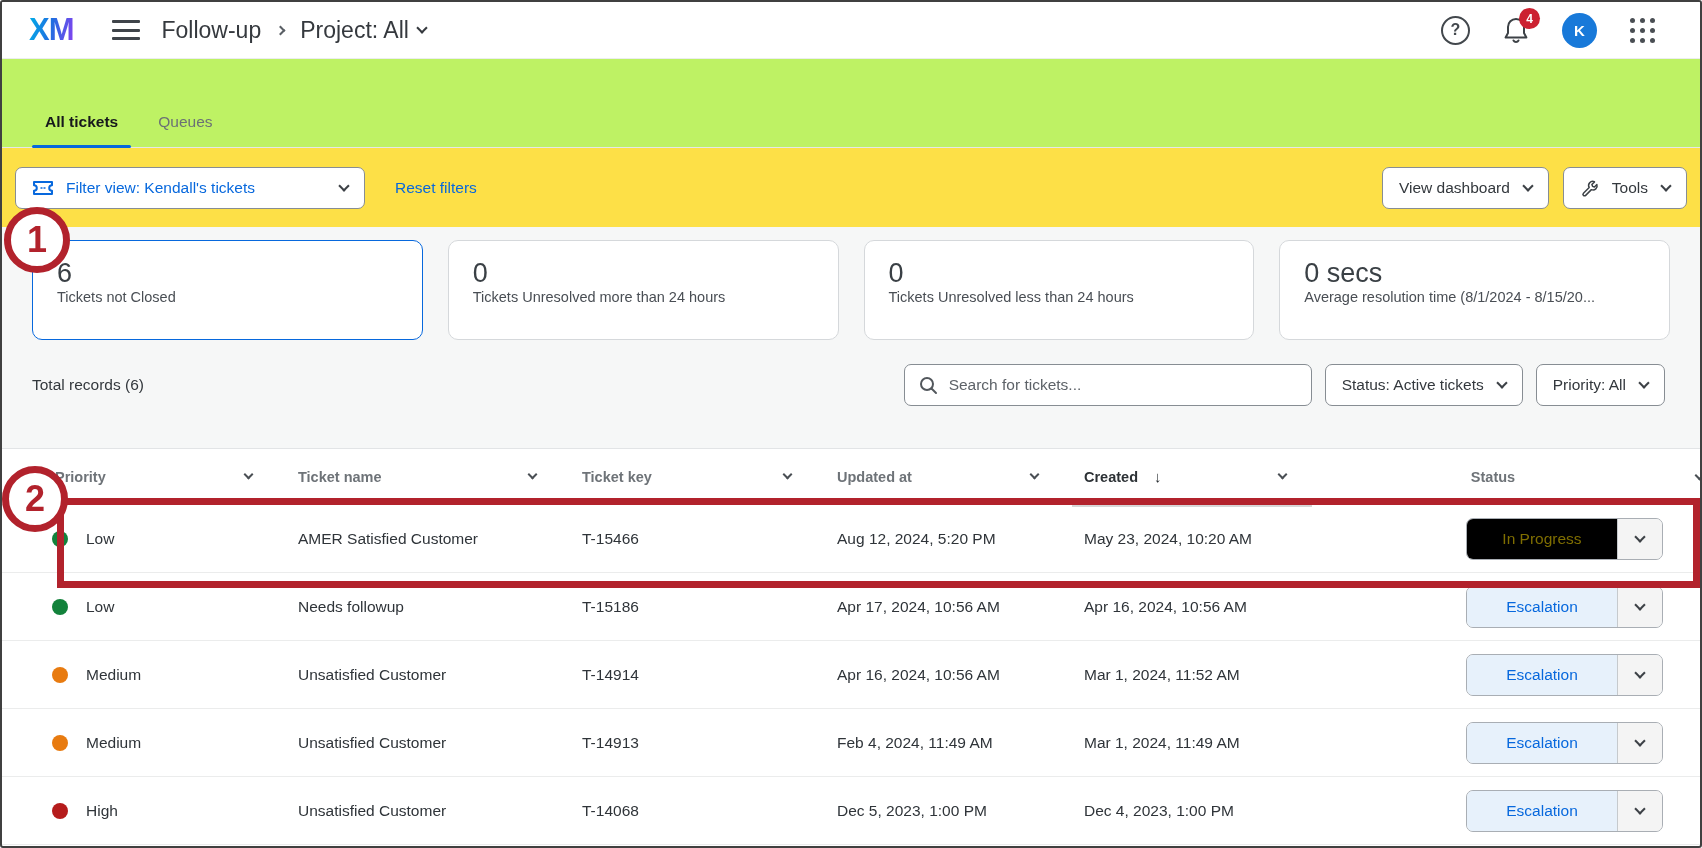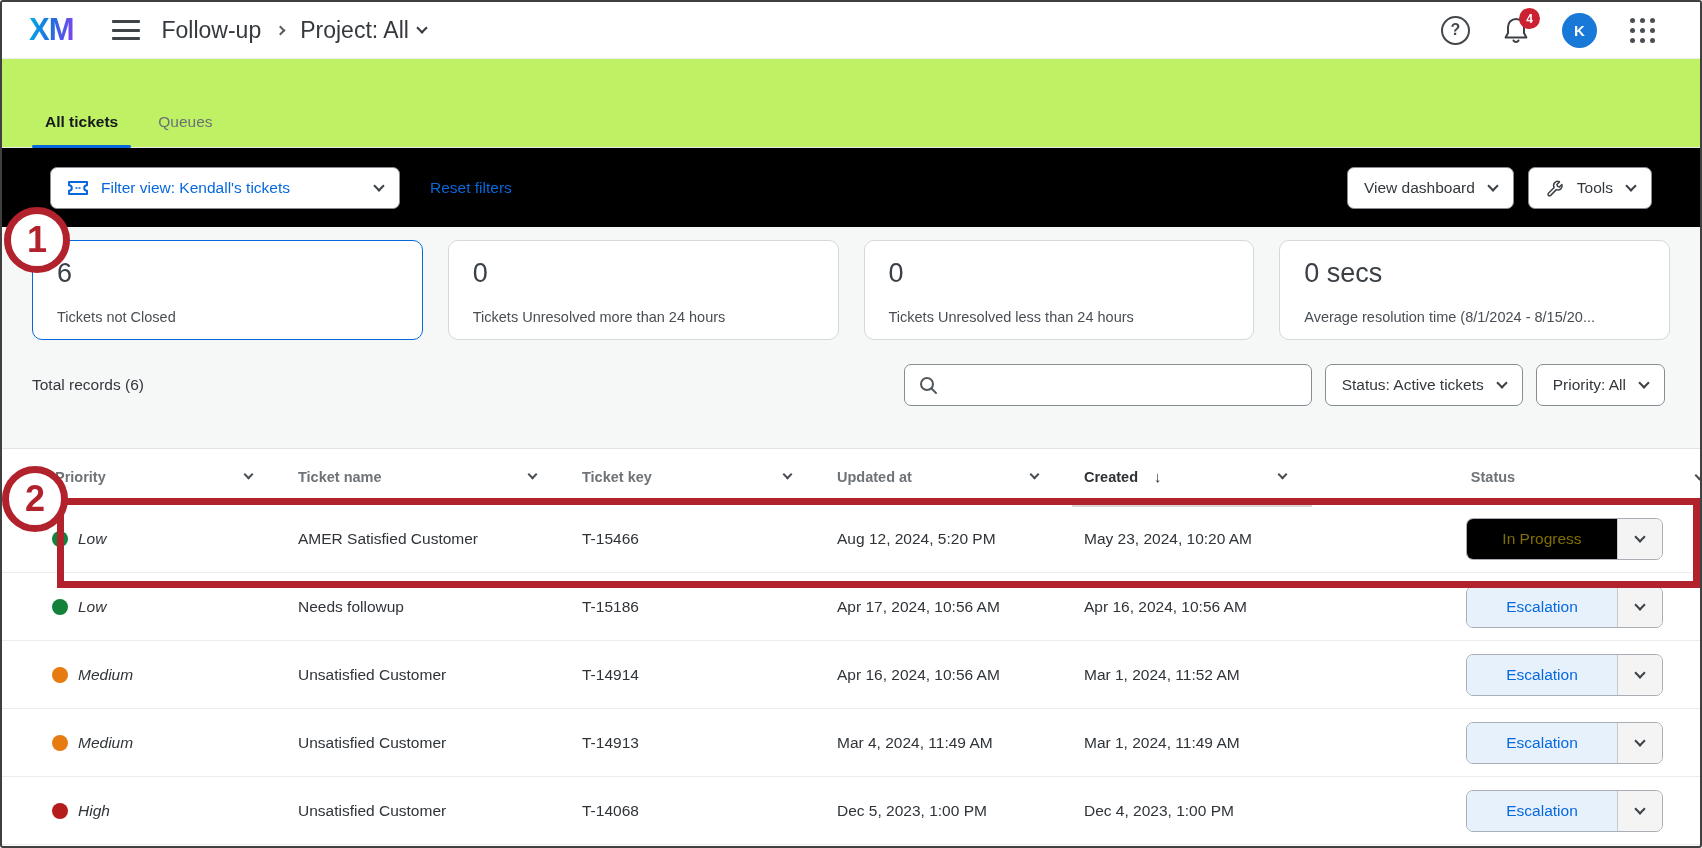--- a/index.html
+++ b/index.html
@@ -41,40 +41,40 @@
   
   .tabs-wrap { height:89px; display:flex; align-items:flex-end; padding-left:30px;
                border-bottom:1px solid #e5e7e9; background:#bef264; }
   .tab { padding:0 13px 16px; font-size:15.5px; color:#6b7075; cursor:pointer; position:relative; margin-right:14px; }
   .tab.active { color:#17191c; font-weight:700; }
   .tab.active::after { content:""; position:absolute; left:0; right:0; bottom:-1px; height:3px;
                        background:#0768dd; border-radius:2px; }
 
   
   .filter-row { height:79px; display:flex; align-items:center; justify-content:space-between;
-                padding:0 48px; background:#000000; }
+                padding:0 13px; background:#fde047; }
   .filter-left { display:flex; align-items:center; gap:30px; }
   .btn { display:flex; align-items:center; gap:12px; height:42px; border:1px solid #878d93;
          border-radius:7px; background:#fff; font-size:15.5px; color:#33383d; padding:0 16px;
          cursor:pointer; font-family:inherit; }
   .filter-btn { width:350px; color:#0768dd; justify-content:flex-start; }
   .filter-btn .spacer { flex:1; }
   .filter-btn .chev { color:#0768dd; }
   .link { color:#0768dd; font-size:15.5px; text-decoration:none; cursor:pointer; }
   .filter-right { display:flex; align-items:center; gap:14px; }
   .btn .chev { color:#3c4146; margin-left:2px; }
 
   
   .stats-band { height:222px; background:#f6f7f7; border-bottom:1px solid #e2e4e6; padding:13px 30px 0; }
   .cards { display:flex; gap:25px; }
   .card { flex:1; height:100px; background:#fff; border:1px solid #d5d8db; border-radius:10px;
           padding:17px 24px; cursor:pointer; }
   .card.selected { border:1.5px solid #0768dd; }
   .card .value { font-size:27px; color:#3a4045; }
-  .card .label { font-size:14.5px; color:#494e54; margin-top:20px; }
+  .card .label { font-size:14.5px; color:#494e54; }
 
   .records-row { display:flex; align-items:center; justify-content:space-between; margin-top:24px; padding-right:5px; }
   .total-label { font-size:15.5px; color:#33383d; }
   .records-controls { display:flex; align-items:center; gap:13px; }
   .search-box { width:408px; height:42px; background:#fff; border:1px solid #878d93; border-radius:7px;
                 display:flex; align-items:center; padding:0 14px; gap:11px; }
   .search-box input { border:none; outline:none; flex:1; font-size:15.5px; color:#33383d;
                       font-family:inherit; background:transparent; }
   .search-box input::placeholder { color:#5d6268; }
 
@@ -87,21 +87,21 @@
   .th .chev { width:7px; height:7px; color:#4a4f54; flex:none; }
   .th.first { padding-left:10px; }
   .th.sorted { color:#2c3135; font-weight:700; }
   .th.sorted .label-wrap { display:flex; align-items:center; gap:16px; }
   .sort-arrow { font-size:15px; color:#2c3135; }
   .th-edge { position:relative;justify-content:center; }
   .th-edge .edge-chev { position:absolute; right:-3px; top:50%; margin-top:-5px; width:7px; height:7px;
                         color:#4a4f54; }
   .row { height:68px; align-items:center; border-bottom:1px solid #ebecec; background:#fff; }
   .cell { font-size:15.5px; color:#2f3439; display:flex; align-items:center; }
-  .cell.prio { gap:10px; padding-left:7px;font-style:italic; }
+  .cell.prio { gap:18px; padding-left:7px; }
   .dot { width:16px; height:16px; border-radius:50%; flex:none; }
   .cell.created-sorted { position:relative; align-self:stretch; }
   .cell.created-sorted::before { content:""; position:absolute; top:0; left:-12px; right:20px; height:2px;
                                  background:#d6d6d6; }
   .cell.status-cell { justify-content:flex-end; padding-right:37px; }
   .status-pill { display:flex; align-items:stretch; height:42px; border:1px solid #a9aeb4;
                  border-radius:7px; overflow:hidden; cursor:pointer; background:#f4f4f4; }
   .pill-main { width:150px; display:flex; align-items:center; justify-content:center; font-size:15.5px; }
   .pill-caret { width:45px; display:flex; align-items:center; justify-content:center;
                 border-left:1px solid #c6cacd; background:#f4f4f4; }
@@ -220,20 +220,21 @@
     </div>
 
     <div class="records-row">
       <span class="total-label">Total records (6)</span>
       <div class="records-controls">
         <div class="search-box">
           <svg width="19" height="19" viewBox="0 0 19 19">
             <circle cx="8" cy="8" r="6" fill="none" stroke="#52575c" stroke-width="2"></circle>
             <path d="M12.5 12.5 17 17" stroke="#52575c" stroke-width="2" stroke-linecap="round"></path>
           </svg>
+          <input type="text" placeholder="Search for tickets..." style="">
         </div>
         <button class="btn">
           <span>Status: Active tickets</span>
           <span class="chev"></span>
         </button>
         <button class="btn">
           <span>Priority: All</span>
           <span class="chev"></span>
         </button>
       </div>
@@ -334,21 +335,21 @@
       </div>
     </div>
 
     <div class="tbl-grid row">
       <div class="cell prio">
         <span class="dot" style="background: rgb(232, 123, 16);"></span>
         <span>Medium</span>
       </div>
       <div class="cell">Unsatisfied Customer</div>
       <div class="cell">T-14913</div>
-      <div class="cell">Mar 4, 2024, 11:49 AM</div>
+      <div class="cell">Feb 4, 2024, 11:49 AM</div>
       <div class="cell">Mar 1, 2024, 11:49 AM</div>
       <div class="cell status-cell">
         <div class="status-pill">
           <span class="pill-main" style="background: rgb(231, 241, 251);">
             <span style="color: rgb(7, 104, 221);">Escalation</span>
           </span>
           <span class="pill-caret">
             <span class="chev"></span>
           </span>
         </div>

